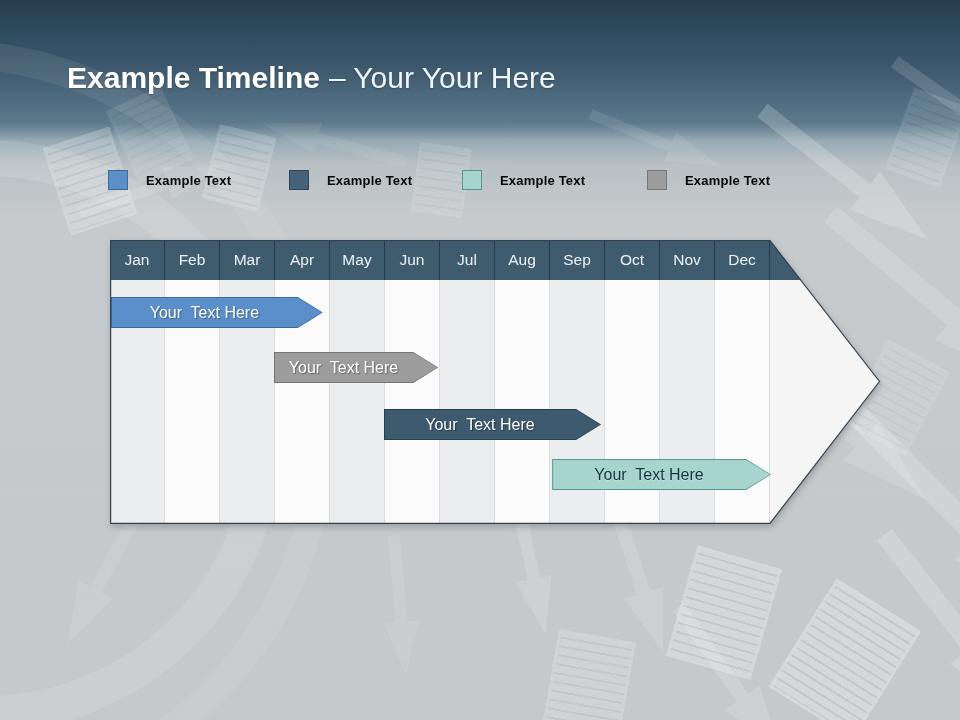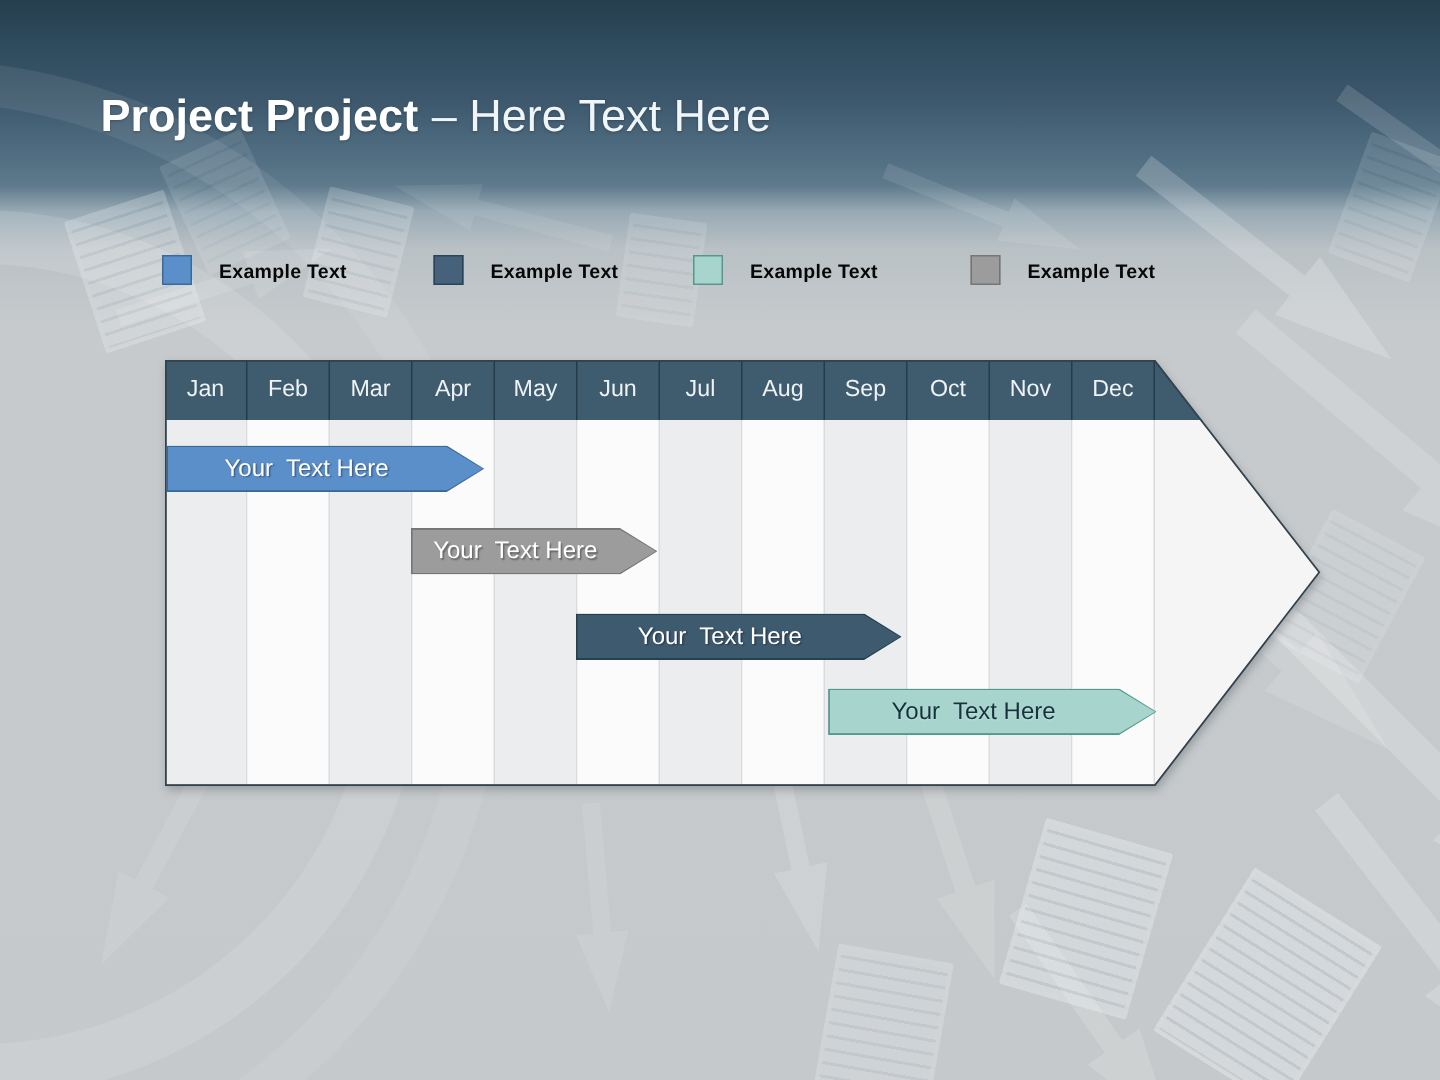--- a/index.html
+++ b/index.html
@@ -105,21 +105,21 @@
       <div class="bg-doc" style="left: 415px; top: 145px; width: 52px; height: 70px; transform: rotate(8deg); opacity: 0.12;"></div>
       <div class="bg-doc" style="left: 680px; top: 555px; width: 88px; height: 115px; transform: rotate(16deg); opacity: 0.28;"></div>
       <div class="bg-doc" style="left: 795px; top: 595px; width: 100px; height: 128px; transform: rotate(32deg); opacity: 0.3;"></div>
       <div class="bg-doc" style="left: 550px; top: 635px; width: 78px; height: 98px; transform: rotate(10deg); opacity: 0.2;"></div>
       <div class="bg-doc" style="left: 898px; top: 95px; width: 58px; height: 86px; transform: rotate(20deg); opacity: 0.12;"></div>
       <div class="bg-doc" style="left: 120px; top: 95px; width: 60px; height: 80px; transform: rotate(-25deg); opacity: 0.1;"></div>
       <div class="bg-doc" style="left: 862px; top: 350px; width: 70px; height: 95px; transform: rotate(28deg); opacity: 0.12;"></div>
     </div>
 </div>
 
-<div class="title"><span class="t-bold">Project Project</span><span class="t-rest">– Here Text Here</span></div>
+<div class="title"><span class="t-bold">Example Timeline</span><span class="t-rest">– Your Your Here</span></div>
 
 <div class="legend-item" style="left:108px">
   <span class="swatch" style="background: rgb(91, 143, 201); border-color: rgb(58, 106, 155);"></span>
   <span class="legend-label">Example Text</span>
 </div>
 <div class="legend-item" style="left:289px">
   <span class="swatch" style="background: rgb(70, 98, 122); border-color: rgb(43, 68, 86);"></span>
   <span class="legend-label">Example Text</span>
 </div>
 <div class="legend-item" style="left:462px">

